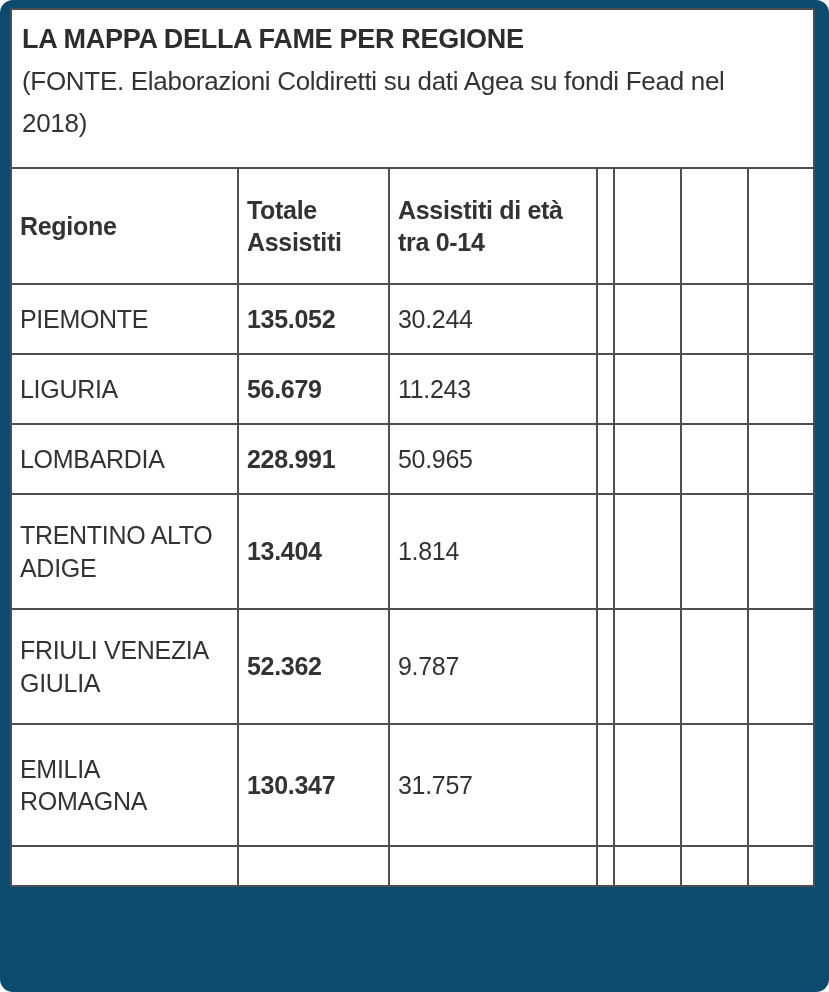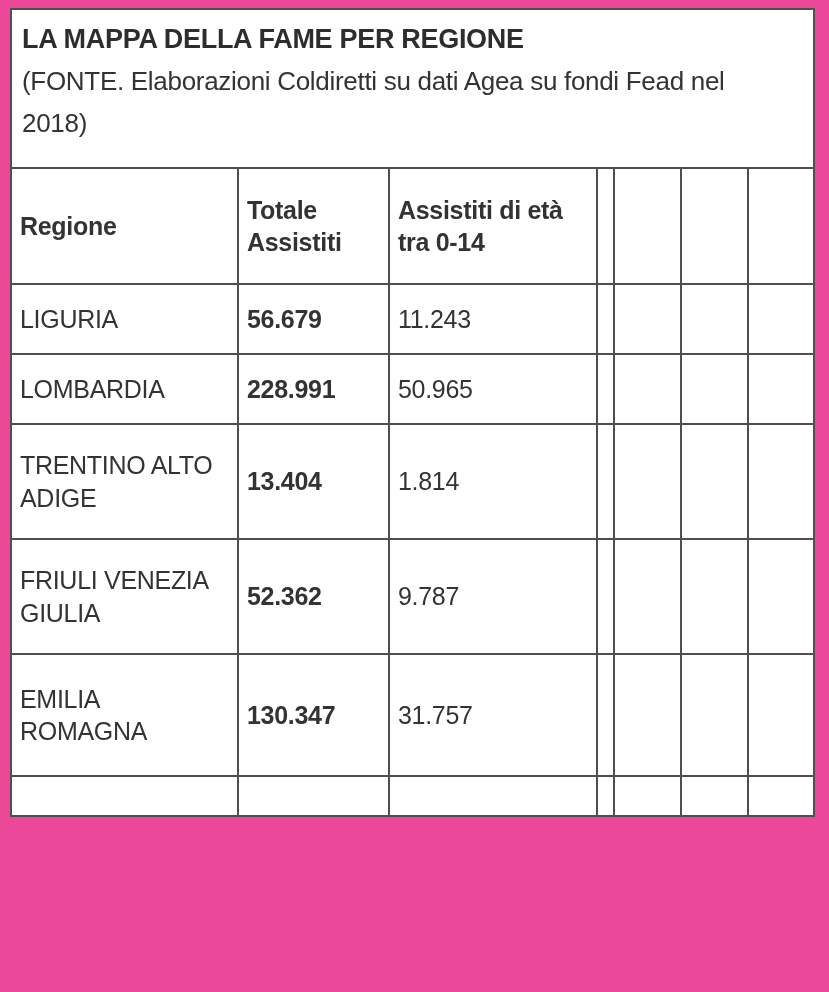--- a/index.html
+++ b/index.html
@@ -13,21 +13,22 @@
     overflow: hidden;
     font-family: "Liberation Sans", sans-serif;
     color: #333333;
     letter-spacing: -0.3px;
   }
   .page {
     position: relative;
     width: 829px;
     height: 992px;
     overflow: hidden;
-    background: #ec4899;
+    background: #0c4a6e;
+    border-radius: 13px;
   }
   table.fame-table {
     position: absolute;
     left: 10px;
     top: 8px;
     width: 803px;
     border-collapse: collapse;
     table-layout: fixed;
   }
   table.fame-table td {
@@ -107,20 +108,29 @@
         <td>Totale
 Assistiti</td>
         <td>Assistiti di età
 tra 0-14</td>
         <td class="cell-empty"></td>
         <td class="cell-empty"></td>
         <td class="cell-empty"></td>
         <td class="cell-empty"></td>
       </tr>
 
+      <tr style="height:70px">
+        <td class="cell-region">PIEMONTE</td>
+        <td class="cell-total">135.052</td>
+        <td class="cell-age">30.244</td>
+        <td class="cell-empty"></td>
+        <td class="cell-empty"></td>
+        <td class="cell-empty"></td>
+        <td class="cell-empty"></td>
+      </tr>
 
 
       <tr style="height:70px">
         <td class="cell-region">LIGURIA</td>
         <td class="cell-total">56.679</td>
         <td class="cell-age">11.243</td>
         <td class="cell-empty"></td>
         <td class="cell-empty"></td>
         <td class="cell-empty"></td>
         <td class="cell-empty"></td>

